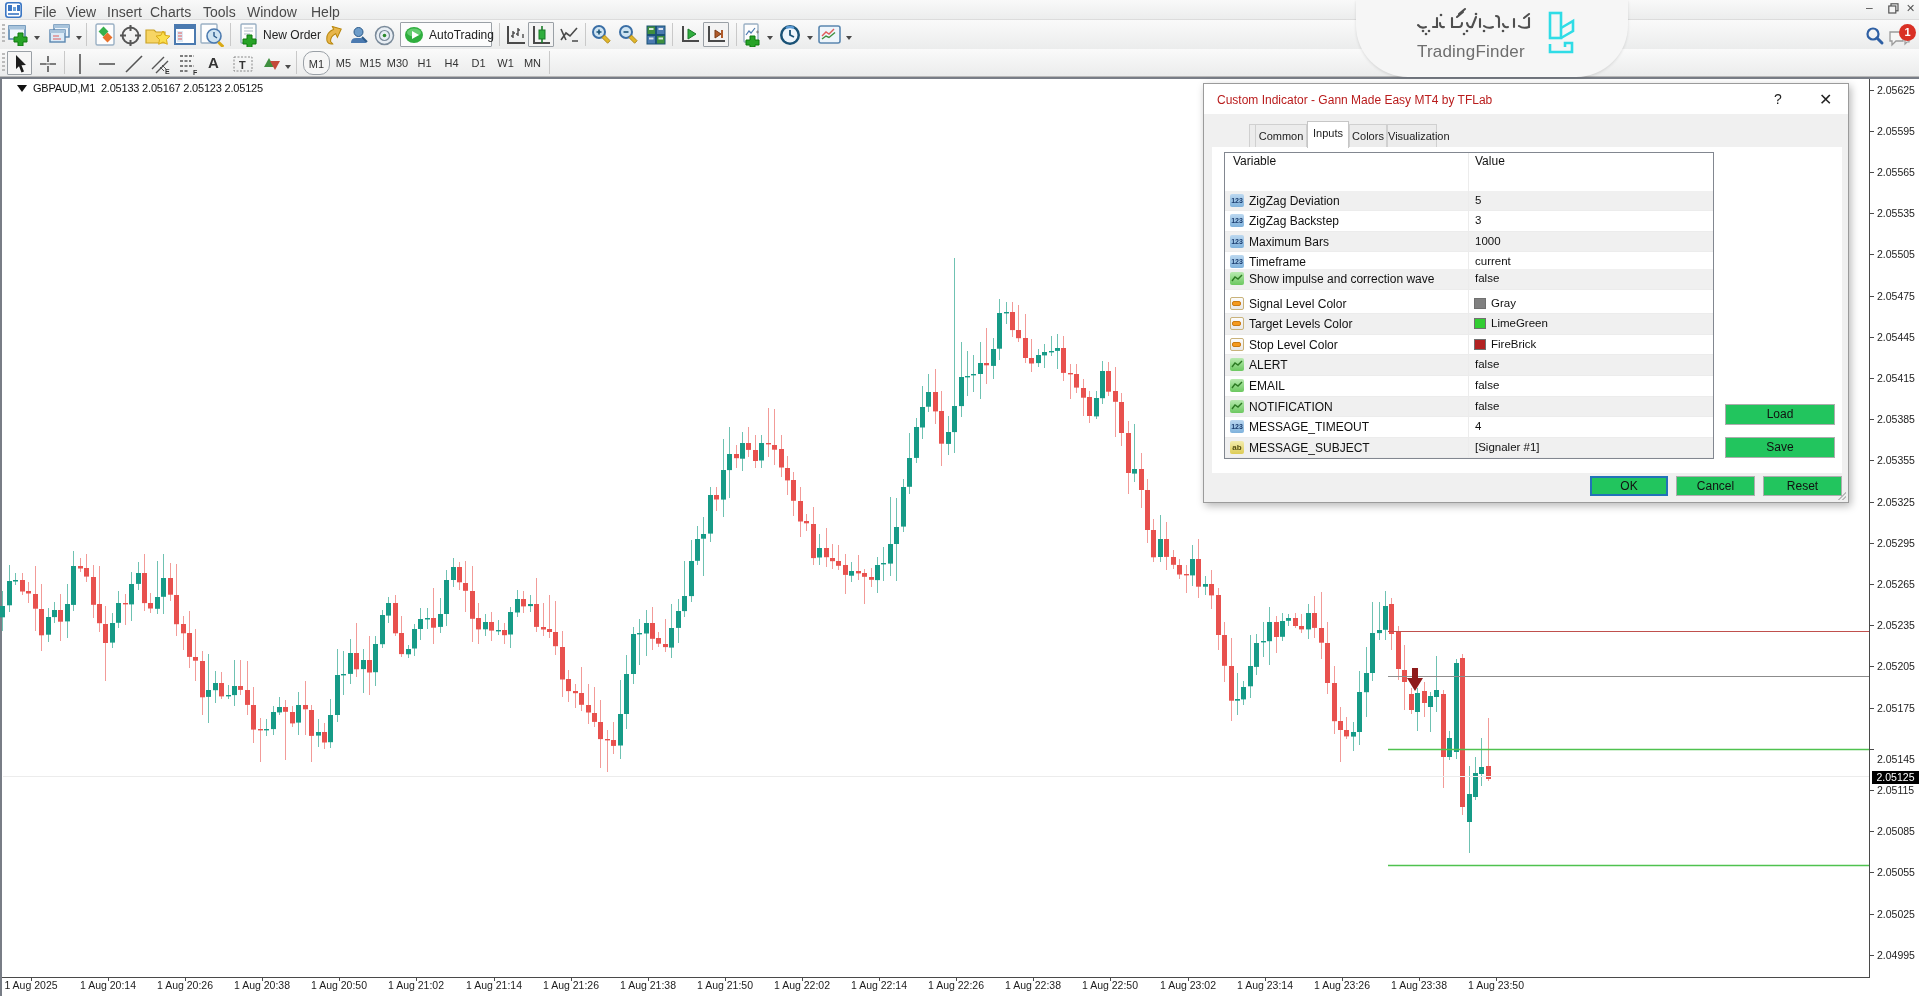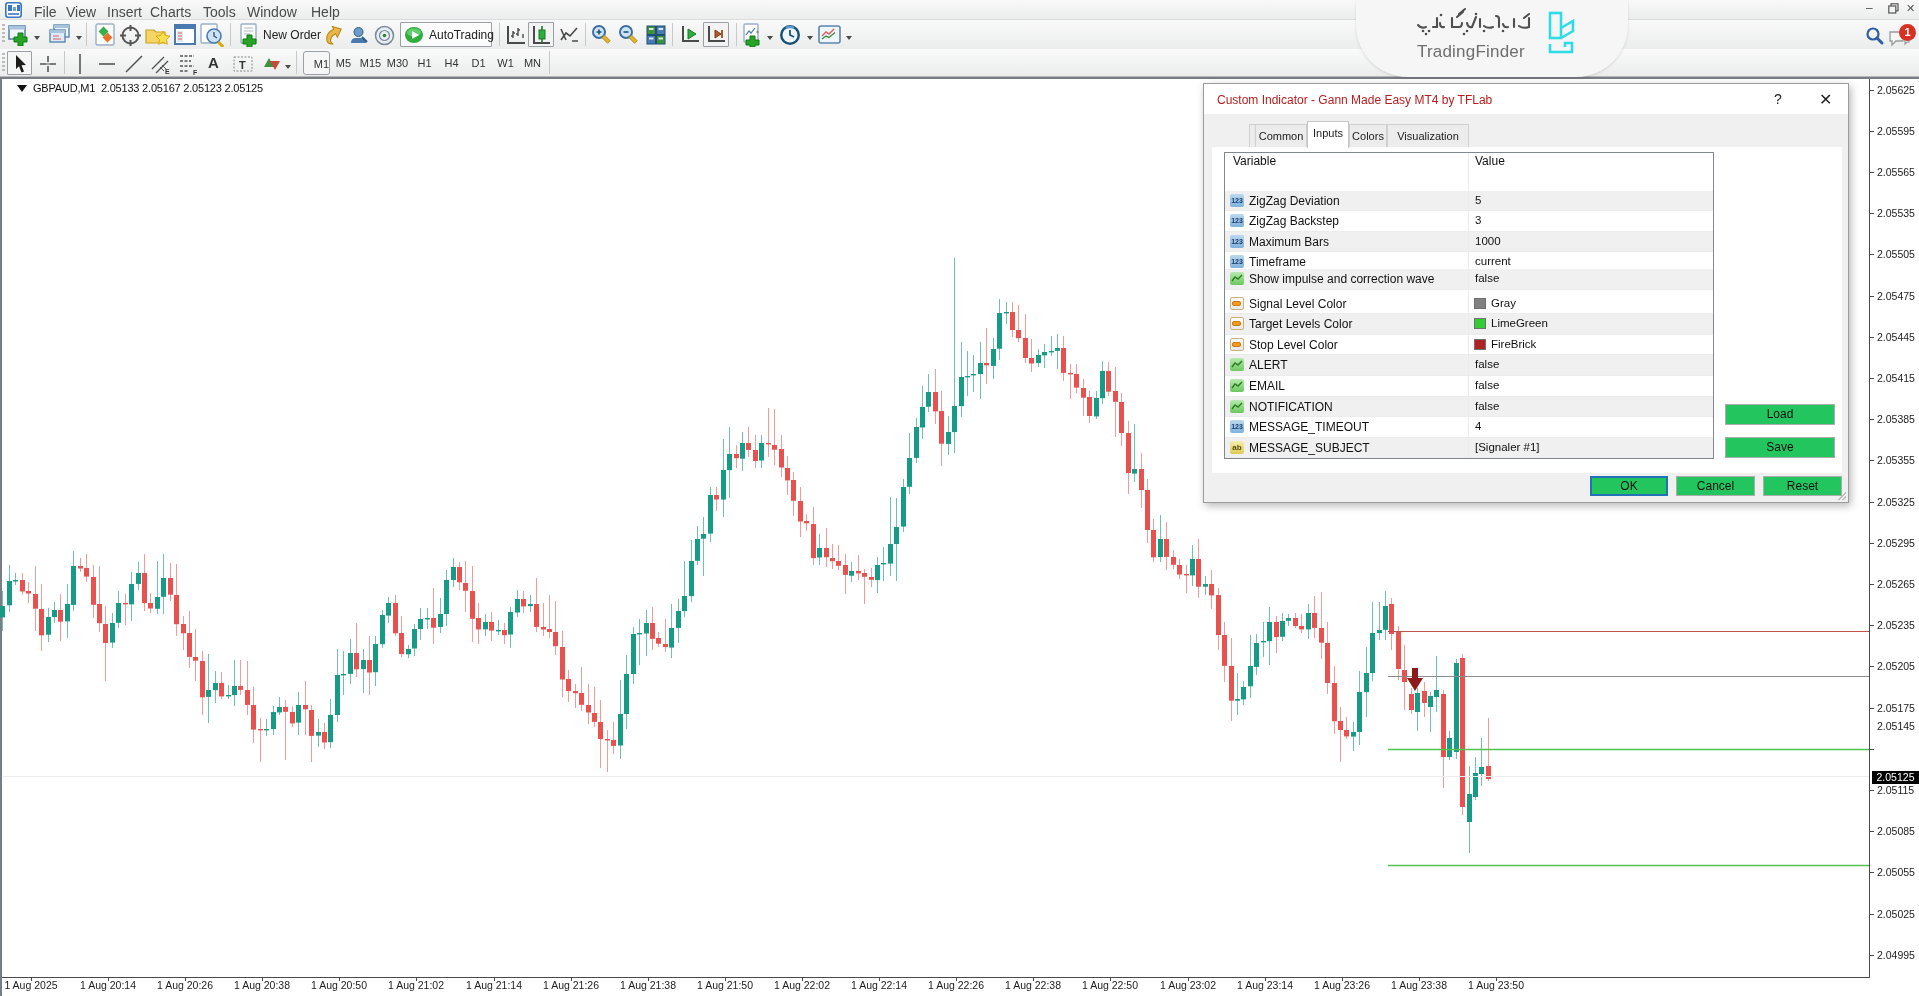--- a/index.html
+++ b/index.html
@@ -16,21 +16,21 @@
 #toolbar2 { position:absolute; left:0; top:49px; width:1919px; height:28px;
   background:linear-gradient(#fafafa,#ebecec); border-bottom:1px solid #b7b7b7;}
 .sep1 { position:absolute; top:3px; width:1px; height:23px; background:#c9c9c9; }
 .sep2 { position:absolute; top:2px; width:1px; height:23px; background:#c9c9c9; }
 .ticon { position:absolute; }
 .ddarrow { position:absolute; width:0; height:0; border-left:3.5px solid transparent;
   border-right:3.5px solid transparent; border-top:4px solid #4a4a4a; }
 .tbtext { position:absolute; font-size:12px; color:#222; }
 .tfbtn { position:absolute; top:3px; height:22px; font-size:11px; color:#333;
   text-align:center; line-height:22px; }
-.pressed { background:#f6f6f6; border:1px solid #9aa0a6; border-radius:3px;text-align:right; }
+.pressed { background:#f6f6f6; border:1px solid #9aa0a6; border-radius:10px; }
 
 
 #chartwin { position:absolute; left:0; top:77px; width:1919px; height:919px;
   background:#fff; border-top:2px solid #787d86; border-left:2px solid #787d86; }
 #charthead { position:absolute; left:13px; top:82px; font-size:11px; color:#111; z-index:2; letter-spacing:-0.2px;}
 #pricescale { position:absolute; left:1869px; top:79px; width:50px; height:898px;
   background:#fff; border-left:1.4px solid #4a4a4a; z-index:2;}
 .plabel { position:absolute; left:7px; font-size:10.5px; color:#1c1c1c; }
 .ptick { position:absolute; left:0; width:4px; height:1px; background:#4a4a4a; }
 #timescale { position:absolute; left:2px; top:977px; width:1868px; height:19px;
@@ -800,21 +800,21 @@
       <div class="plabel" style="top:457.7px;">2.05295</div>
       <div class="ptick" style="top:463.7px;"></div>
       <div class="plabel" style="top:498.9px;">2.05265</div>
       <div class="ptick" style="top:504.9px;"></div>
       <div class="plabel" style="top:540.1px;">2.05235</div>
       <div class="ptick" style="top:546.1px;"></div>
       <div class="plabel" style="top:581.3px;">2.05205</div>
       <div class="ptick" style="top:587.3px;"></div>
       <div class="plabel" style="top:622.5px;">2.05175</div>
       <div class="ptick" style="top:628.5px;"></div>
-      <div class="plabel" style="top:641px;">2.05145</div>
+      <div class="plabel" style="top:674px;">2.05145</div>
       <div class="ptick" style="top:669.7px;"></div>
       <div class="plabel" style="top:704.9px;">2.05115</div>
       <div class="ptick" style="top:710.9px;"></div>
       <div class="plabel" style="top:746.1px;">2.05085</div>
       <div class="ptick" style="top:752.1px;"></div>
       <div class="plabel" style="top:787.3px;">2.05055</div>
       <div class="ptick" style="top:793.3px;"></div>
       <div class="plabel" style="top:828.5px;">2.05025</div>
       <div class="ptick" style="top:834.5px;"></div>
       <div class="plabel" style="top:869.7px;">2.04995</div>
@@ -867,21 +867,21 @@
   <div id="dlg">
     <div id="dlgtitle">
       <span class="txt">Custom Indicator - Gann Made Easy MT4 by TFLab</span>
       <span class="q">?</span>
       <span class="x">✕</span>
     </div>
     <div class="tab" style="left:11px;width:48px;margin-left:34px;">About</div>
     <div class="tab" style="left:51px;width:52px;">Common</div>
     <div class="tab tabsel" style="left:103px;width:42px;">Inputs</div>
     <div class="tab" style="left:145px;width:38px;">Colors</div>
-    <div class="tab" style="left:183px;width:82px;">Visualization</div>
+    <div class="tab" style="left:183px;width:50px;">Visualization</div>
     <div id="dlgpage"></div>
     <div id="dtable">
       <div class="drow" style="top:0;height:17px;border-bottom:none;">
           <span class="dtxt" style="left:8px;top:1px;">Variable</span>
           <span class="dtxt" style="left:250px;top:1px;">Value</span>
         </div>
       <div class="drow dalt" style="top:37.6px;">
           <span style="position:absolute;left:5px;top:3px;width:14px;height:13px;background:linear-gradient(#bcd8f0,#7fb2dc);border-radius:2px;font-size:7px;font-weight:bold;color:#1a3c6e;text-align:center;line-height:13px;">123</span>
           <span class="dtxt" style="left:24px;">ZigZag Deviation</span>
           <span class="vtxt">5</span>

